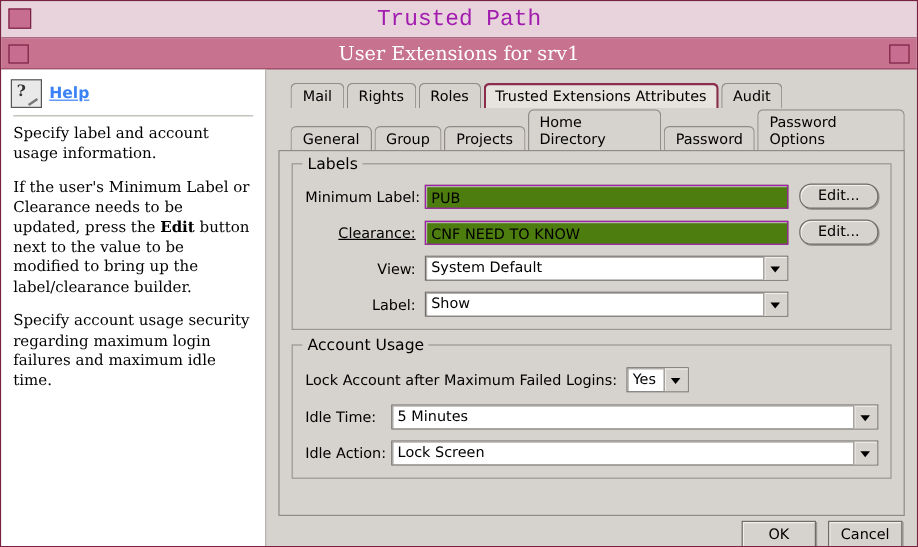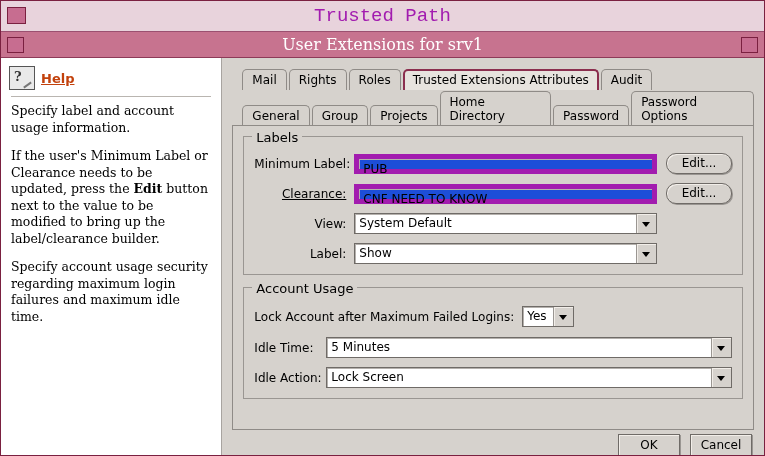--- a/index.html
+++ b/index.html
@@ -127,21 +127,21 @@
     right: 2px;
     bottom: 3px;
     width: 9px;
     height: 2px;
     background: #777;
     transform: rotate(-35deg);
   }
   .help-title {
     font-size: 13px;
     font-weight: bold;
-    color: #c2410c;
+    color: #3b82f6;
     text-decoration: underline;
   }
   .help-rule {
     height: 1px;
     background: #b9b5b0;
     margin: 4px 10px 6px 10px;
   }
   .help-body {
     padding: 0 10px;
     font-size: 12.5px;
@@ -229,22 +229,22 @@
   }
   .row:last-child { margin-bottom: 0; }
   .lbl {
     font-size: 12px;
     text-align: right;
     padding-right: 8px;
     white-space: nowrap;
   }
   .lbl.w1 { width: 92px; }
   .textfield {
-    background: #1d4ed8;
-    border: 5px solid #a21caf;
+    background: #4d7c0f;
+    border: 1px solid #a21caf;
     box-shadow: inset 1px 1px 0 #b5b1ad;
     height: 20px;
     line-height: 20px;
     padding: 0 4px;
     font-size: 12px;
     box-sizing: border-box;
     flex: 1 1 auto;
   }
   .btn {
     background: #d6d2cd;

